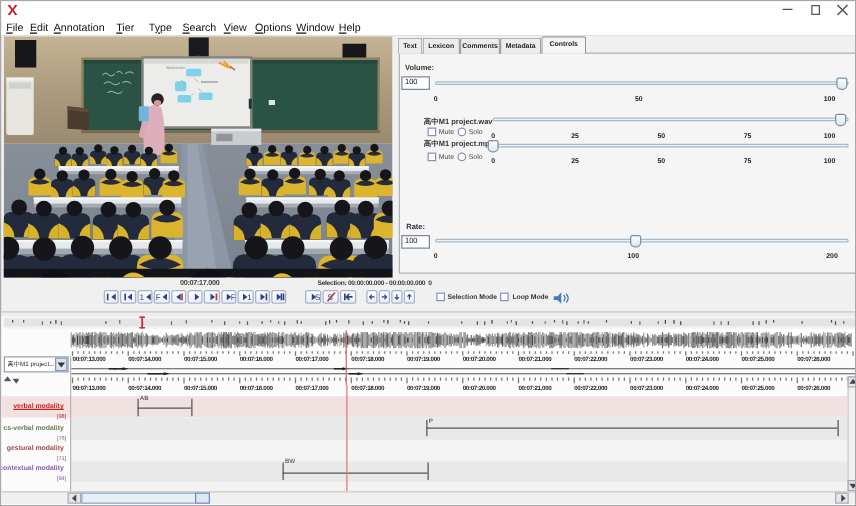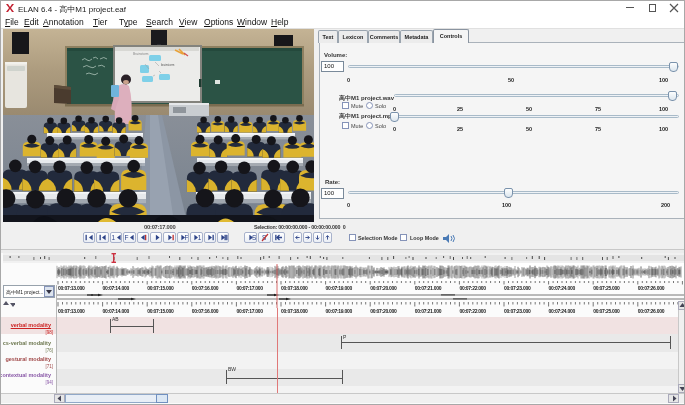--- a/index.html
+++ b/index.html
@@ -17,21 +17,20 @@
          border-radius:2px 2px 4px 4px; }
 .tf { position:absolute; width:23px; height:11px; background:#fff; border:1px solid #7a8a9a; font-size:6px; color:#111;
       line-height:9px; padding-left:2px; }
 </style></head><body>
 <div id="win">
 
   <div style="position:absolute;left:0;top:0;width:685px;height:14px;background:#ffffff"></div>
   <svg width="10" height="10" style="position:absolute;left:4px;top:2px" viewBox="0 0 10 10">
     <path d="M1,1 L4,5 L1,9 L3,9 L5,6 L7,9 L9,9 L6,5 L9,1 L7,1 L5,4 L3,1 Z" fill="#c22030"></path>
   </svg>
-  <div style="position:absolute;left:17px;top:3px;font-size:8px;color:#222">ELAN 6.4 - 高中M1 project.eaf</div>
   <div style="position:absolute;left:625px;top:6px;width:8px;height:1.2px;background:#555"></div>
   <div style="position:absolute;left:648px;top:3px;width:7px;height:8px;border:1.2px solid #555"></div>
   <svg width="10" height="10" style="position:absolute;left:668px;top:2px">
       <path d="M1,1 L9,9 M9,1 L1,9" stroke="#555" stroke-width="1.2"></path>
     </svg>
 
   <div style="position:absolute;left:0;top:14px;width:685px;height:14px;background:#ffffff;border-bottom:1px solid #e0e0e0"></div>
   <div style="position:absolute;top:16px;left:0;width:685px;font-size:8.5px;color:#111">
     <span style="position:absolute;left:4px"><u>F</u>ile</span>
     <span style="position:absolute;left:23px"><u>E</u>dit</span>

